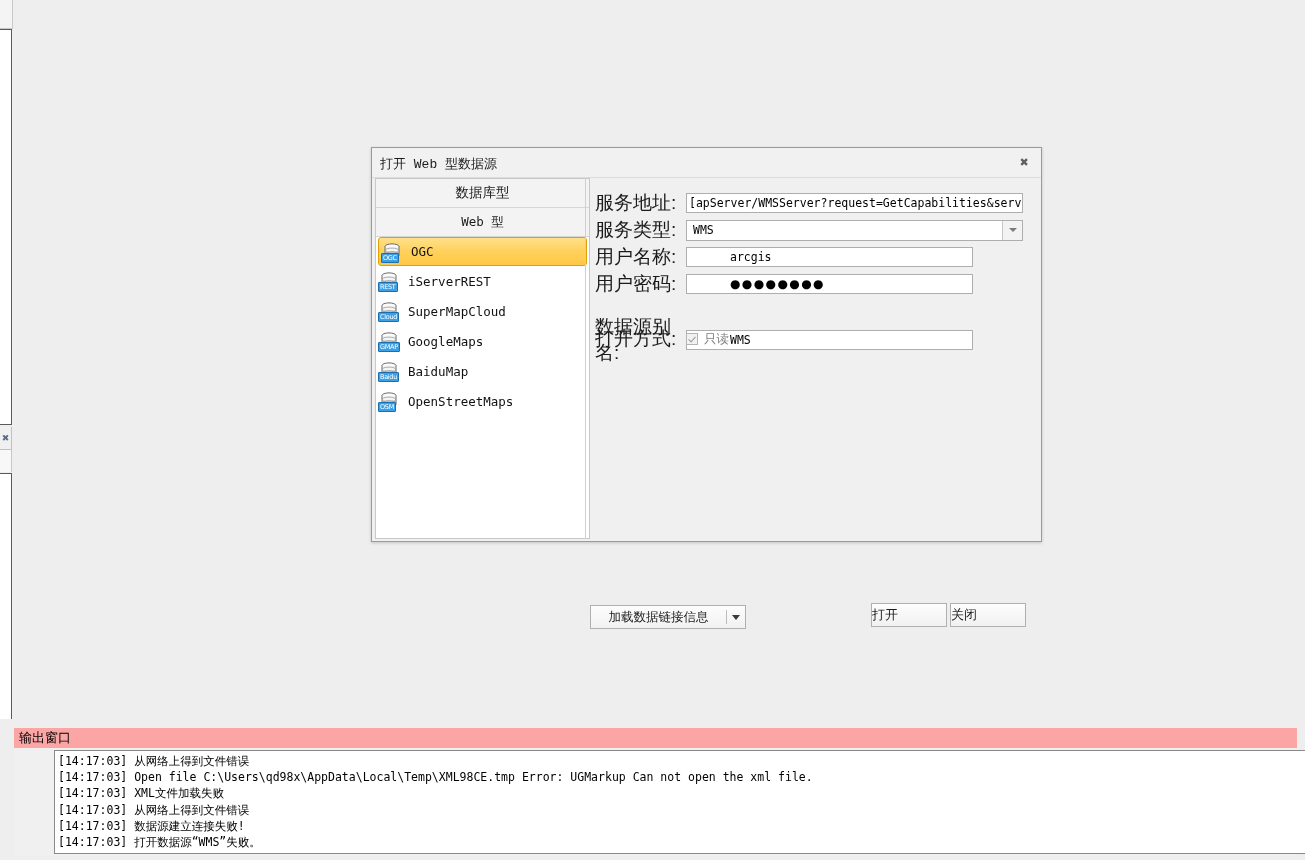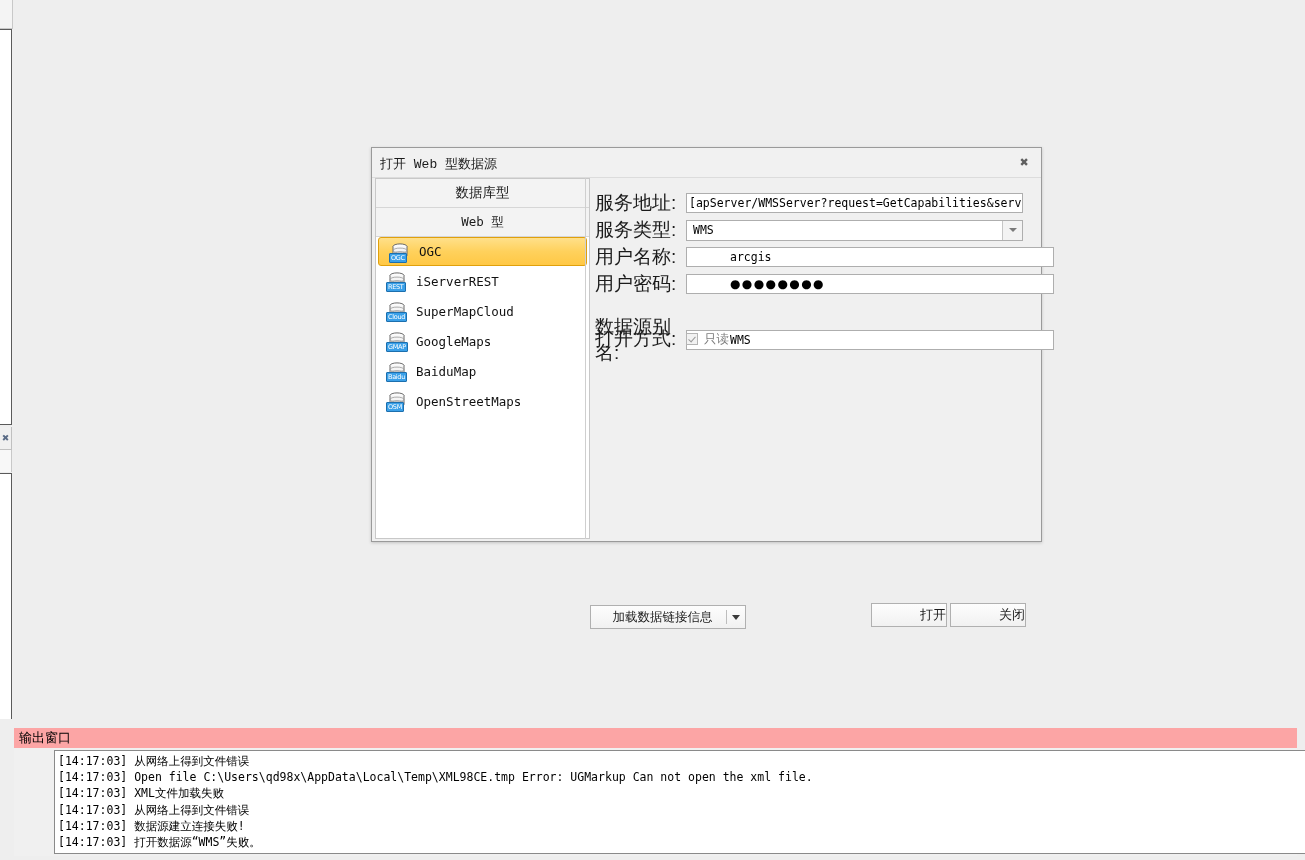--- a/index.html
+++ b/index.html
@@ -121,21 +121,21 @@
     font-family: "Liberation Sans", sans-serif;
     cursor: pointer;
   }
   .group-header.mono {
     font-family: "DejaVu Sans Mono", monospace;
     font-size: 12.5px;
   }
   .type-item {
     height: 30px;
     display: flex; align-items: center;
-    padding-left: 10px;
+    padding-left: 2px;
     box-sizing: border-box;
     cursor: pointer;
   }
   .type-item.selected {
     background: linear-gradient(to bottom, #ffe08a 0%, #ffd15c 50%, #ffc845 100%);
     border: 1px solid #e0a00c;
     border-radius: 3px;
     margin: 0 2px;
     height: 29px;
   }
@@ -187,21 +187,21 @@
     font-family: "DejaVu Sans Mono", monospace;
     font-size: 11.5px;
     color: #000;
     line-height: 18px;
     padding: 0 2px;
     white-space: pre;
     overflow: hidden;
     display: block;
   }
   .txtbox.addr { width: 337px; }
-  .txtbox.wide { width: 368px; padding-left: 43px; }
+  .txtbox.wide { width: 287px; padding-left: 43px; }
   .pwd-dots {
     font-family: "DejaVu Sans", sans-serif;
     font-size: 12px;
     letter-spacing: 1.4px;
     line-height: 18px;
   }
   .combo {
     position: relative; width: 337px; height: 21px;
     border: 1px solid #aeaeae;
     background: #ffffff;
@@ -247,25 +247,24 @@
     margin-left: 6px;
     font-size: 12.5px; color: #7d7d7d;
     font-family: "Liberation Sans", sans-serif;
   }
 
   
   .btn {
     background: linear-gradient(to bottom, #fdfdfd, #f1f1f1);
     border: 1px solid #b0b0b0;
     box-sizing: border-box;
-    display: flex; align-items: center; justify-content: flex-end;
+    display: flex; align-items: center; justify-content: space-between;
     font-size: 13px; color: #1b1b1b;
     font-family: "Liberation Sans", sans-serif;
     cursor: pointer;
-    padding-left: 8px;
   }
   .btn-split {
     position: absolute; left: 218px; top: 457px;
     width: 156px; height: 24px;
   }
   .btn-split .main {
     flex: 1; height: 100%;
     display: flex; align-items: center; justify-content: center;
     font-size: 12.5px;
   }

